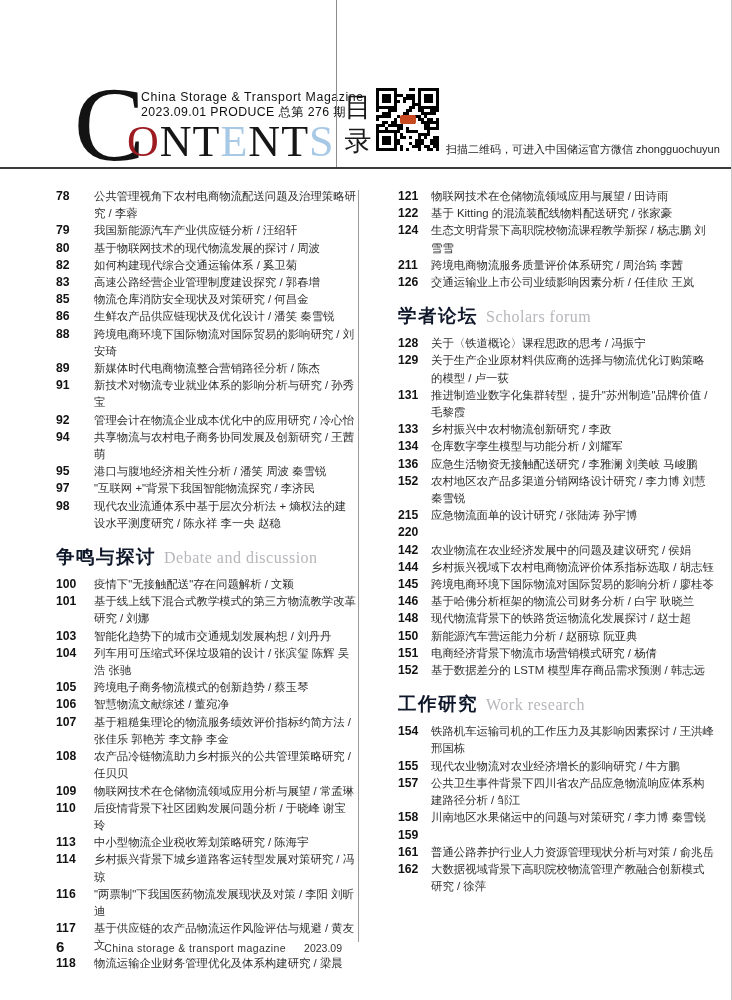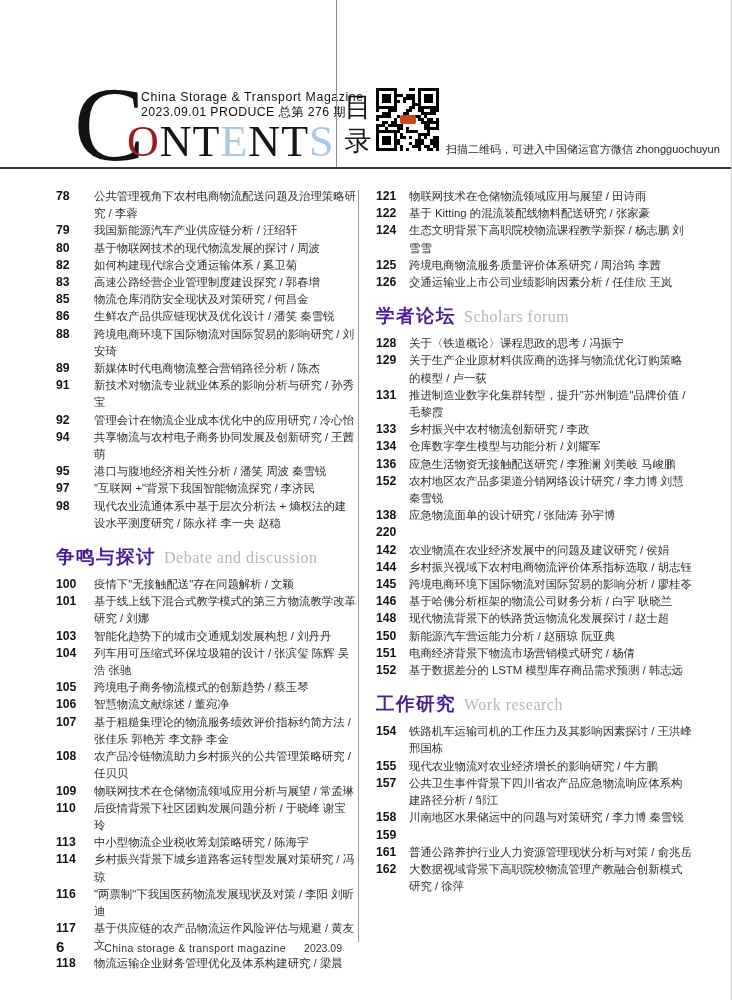--- a/index.html
+++ b/index.html
@@ -21,30 +21,30 @@
   .qr i{position:absolute;width:3px;height:3px;background:#000;}
   .qr b{position:absolute;width:15px;height:15px;border:3px solid #000;}
   .qr b::after{content:"";position:absolute;left:3px;top:3px;width:9px;height:9px;background:#000;}
   .qr-badge{position:absolute;left:24px;top:27px;width:16px;height:9px;background:#c8491f;border-radius:2px;}
   .qr-caption{position:absolute;left:446px;top:142px;font-size:11px;color:#1f1f1f;white-space:nowrap;}
   .rule{position:absolute;left:0;top:167px;width:732px;height:2px;background:#3a3a3a;}
 
   
   .col{position:absolute;top:188px;}
   .col-left{left:56px;width:300px;}
-  .col-right{left:376px;width:316px;}
+  .col-right{left:398px;width:316px;}
   .col-divider{position:absolute;left:358px;top:190px;width:1px;height:752px;background:#9a9a9a;}
 
   .entry{display:flex;font-size:11.4px;line-height:17.2px;color:#2f2f2f;}
   .entry .num{flex:0 0 38px;font-weight:bold;font-size:12.2px;color:#121212;}
   .col-right .entry .num{flex-basis:33px;}
   .entry .title{flex:1;}
 
   .section{margin:12px 0 7px;white-space:nowrap;}
-  .section .zh{font-size:18.5px;line-height:25px;font-weight:bold;color:#4c1d95;letter-spacing:1.5px;}
+  .section .zh{font-size:18.5px;line-height:25px;font-weight:bold;color:#0f172a;letter-spacing:1.5px;}
   .section .en{font-size:16px;color:#b6b6bb;font-family:"Liberation Serif","DejaVu Serif",serif;margin-left:8px;letter-spacing:.5px;}
 
   
   .footer{position:absolute;left:56px;top:938px;display:flex;align-items:baseline;}
   .pg{font-size:15px;font-weight:bold;color:#111;}
   .fmag{margin-left:40px;font-size:10.5px;color:#333;letter-spacing:.4px;}
   .fissue{margin-left:18px;font-size:10.5px;color:#333;}
 </style>
 </head>
 <body>
@@ -340,21 +340,21 @@
       </div>
       <div class="entry">
         <span class="num">122</span>
         <span class="title">基于 Kitting 的混流装配线物料配送研究 / 张家豪</span>
       </div>
       <div class="entry">
         <span class="num">124</span>
         <span class="title">生态文明背景下高职院校物流课程教学新探 / 杨志鹏 刘雪雪</span>
       </div>
       <div class="entry">
-        <span class="num">125</span>
+        <span class="num">211</span>
         <span class="title">跨境电商物流服务质量评价体系研究 / 周治筠 李茜</span>
       </div>
       <div class="entry">
         <span class="num">126</span>
         <span class="title">交通运输业上市公司业绩影响因素分析 / 任佳欣 王岚</span>
       </div>
       <div class="section"><span class="zh">学者论坛</span><span class="en">Scholars forum</span></div>
       <div class="entry">
         <span class="num">128</span>
         <span class="title">关于〈铁道概论〉课程思政的思考 / 冯振宁</span>
@@ -377,21 +377,21 @@
       </div>
       <div class="entry">
         <span class="num">136</span>
         <span class="title">应急生活物资无接触配送研究 / 李雅澜 刘美岐 马峻鹏</span>
       </div>
       <div class="entry">
         <span class="num">152</span>
         <span class="title">农村地区农产品多渠道分销网络设计研究 / 李力博 刘慧 秦雪锐</span>
       </div>
       <div class="entry">
-        <span class="num">138</span>
+        <span class="num">215</span>
         <span class="title">应急物流面单的设计研究 / 张陆涛 孙宇博</span>
       </div>
       <div class="entry">
         <span class="num">220</span>
       </div>
       <div class="entry">
         <span class="num">142</span>
         <span class="title">农业物流在农业经济发展中的问题及建议研究 / 侯娟</span>
       </div>
       <div class="entry">

